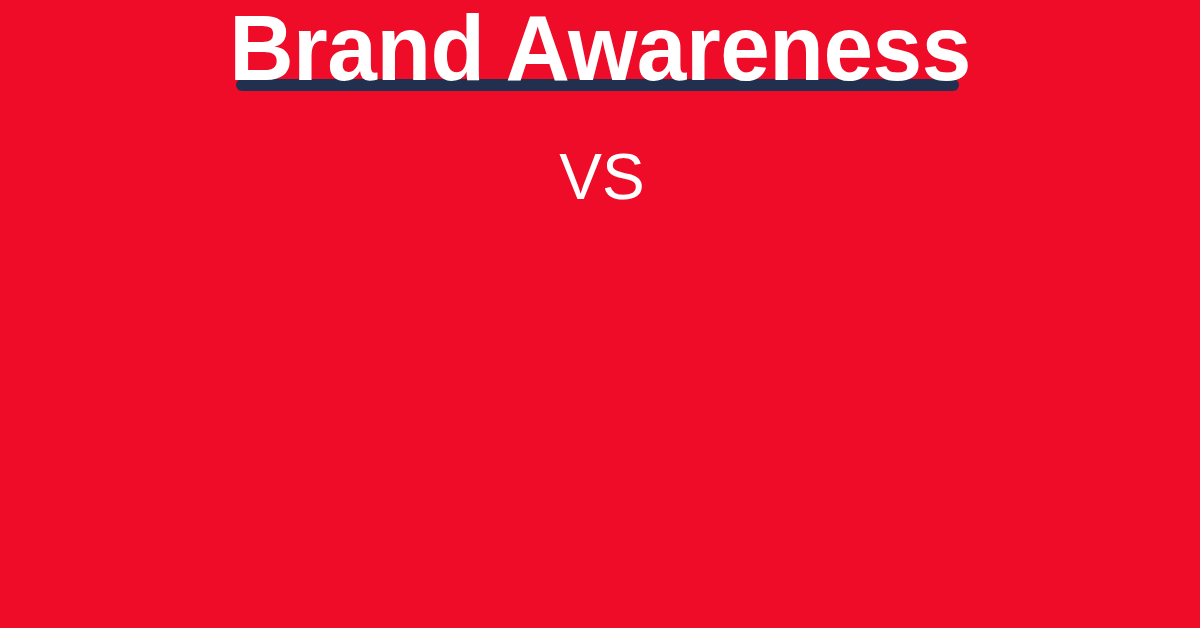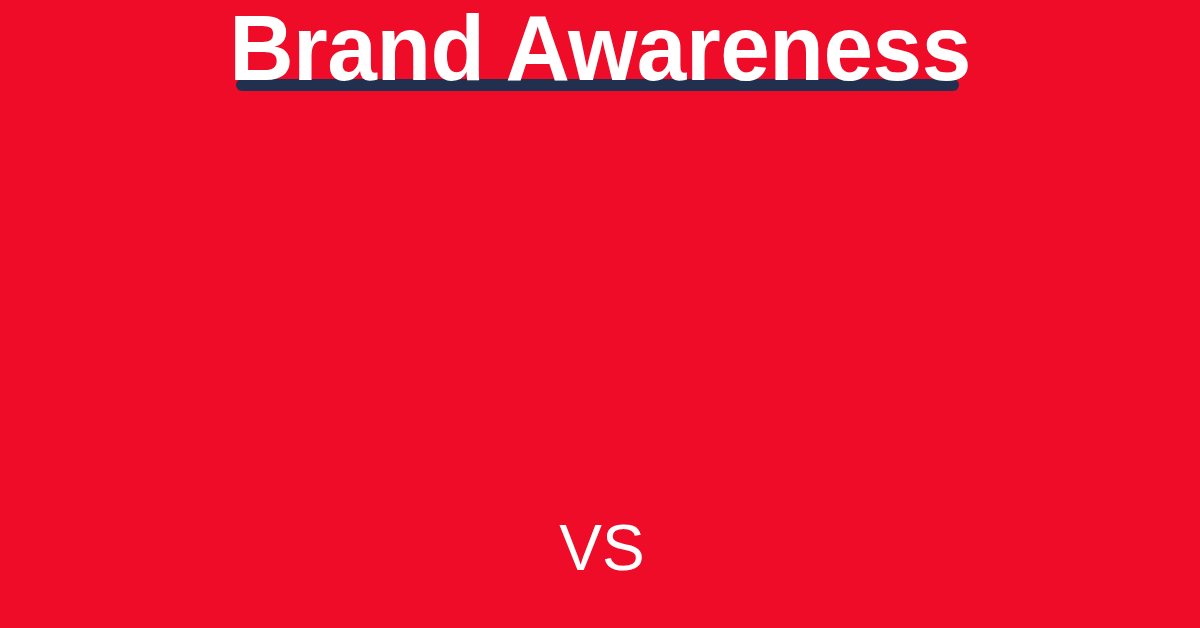--- a/index.html
+++ b/index.html
@@ -24,21 +24,21 @@
   
   .stack {
     position: absolute;
     left: 0;
     top: 0;
     width: 1200px;
     height: 628px;
     display: flex;
     flex-direction: column;
     align-items: center;
-    justify-content: space-between;
+    justify-content: flex-start;
   }
 
   .headline-block {
     position: relative;
     display: block;
     width: 772px;          
     text-align: center;
   }
 
   .headline {

